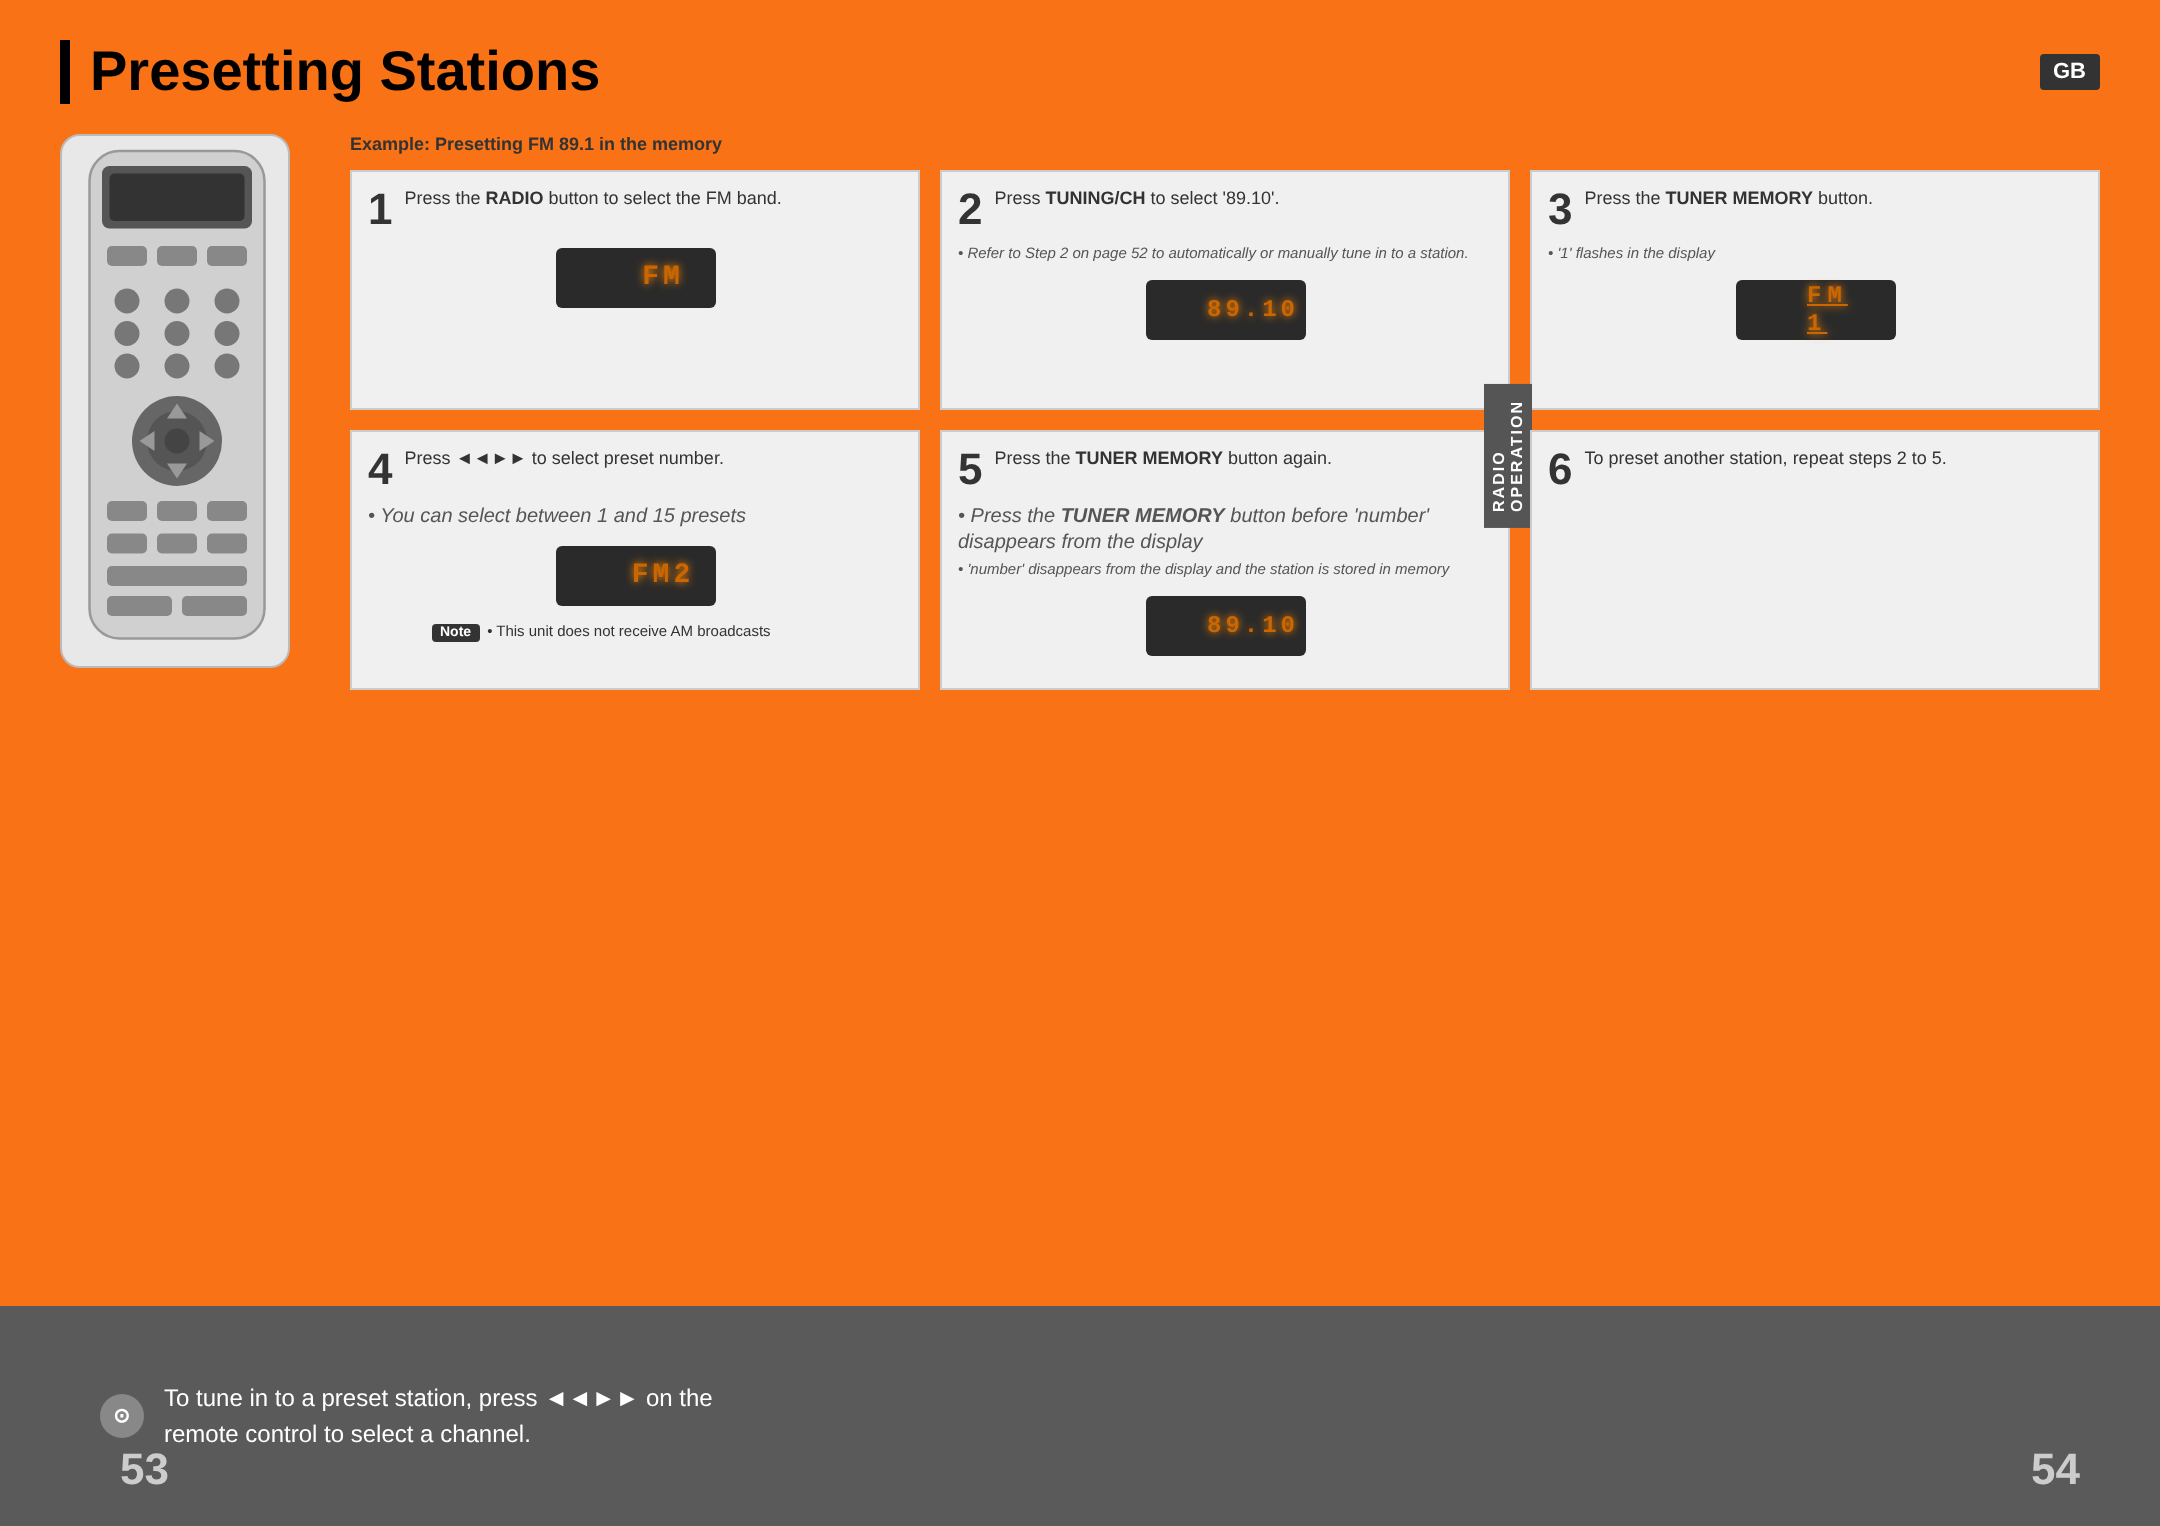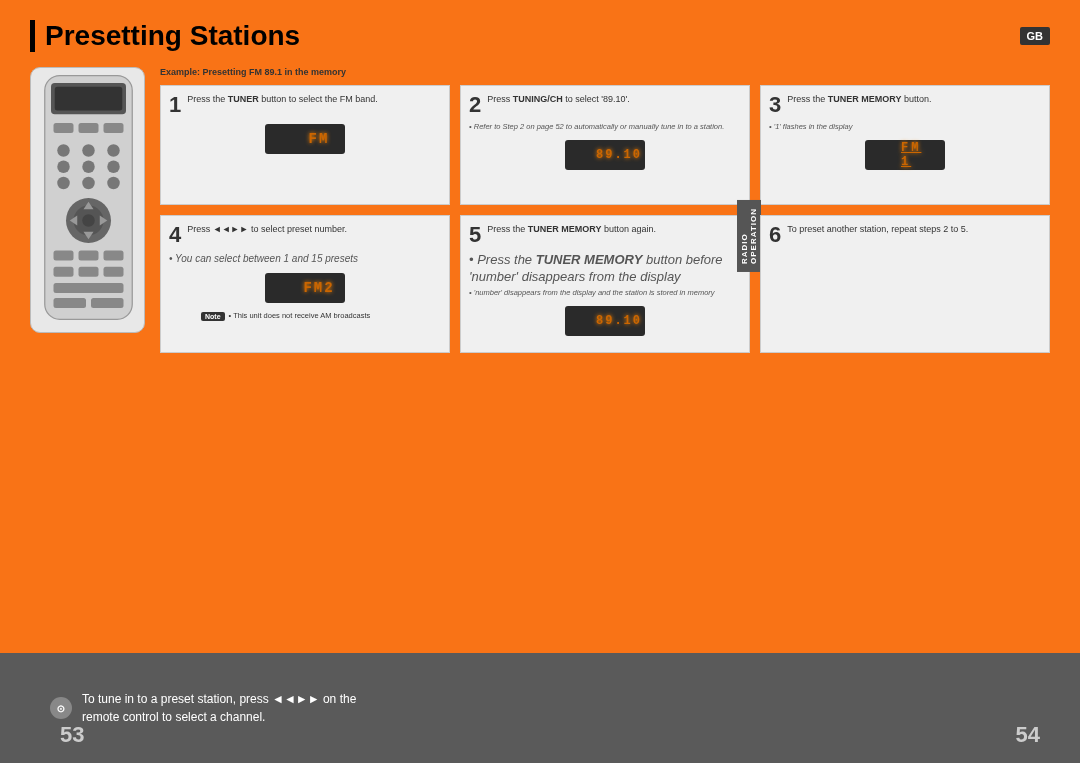--- a/index.html
+++ b/index.html
@@ -57,20 +57,21 @@
       color: #fff;
       font-size: 11px;
       font-weight: bold;
       padding: 3px 7px;
       border-radius: 2px;
     }
 
     
     .main-content {
       display: flex;
+      gap: 15px;
     }
 
     
     .remote-area {
       width: 130px;
       flex-shrink: 0;
     }
 
     
     .steps-area {
@@ -319,21 +320,21 @@
       </div>
 
       <div class="steps-area">
         <div class="example-label">Example: Presetting FM 89.1 in the memory</div>
 
         <div class="steps-grid-top">
 
           <div class="step-box">
             <div class="step-header">
               <span class="step-number">1</span>
-              <span class="step-instruction">Press the <b>TUNER</b> button to select the FM band.</span>
+              <span class="step-instruction">Press the <b>RADIO</b> button to select the FM band.</span>
             </div>
             <div class="lcd-display">
               <span class="lcd-text">FM</span>
             </div>
           </div>
 
           <div class="step-box">
             <div class="step-header">
               <span class="step-number">2</span>
               <span class="step-instruction">Press <b>TUNING/CH</b> to select '89.10'.</span>
@@ -378,21 +379,21 @@
               <span class="note-text">• This unit does not receive AM broadcasts</span>
             </div>
           </div>
 
           <div class="step-box" style="position:relative;">
             <div class="step-header">
               <span class="step-number">5</span>
               <span class="step-instruction">Press the <b>TUNER MEMORY</b> button again.</span>
             </div>
             <div class="step-notes-list">
-              <div class="step-note" style="font-size:13px; color:#555; line-height:1.3;">Press the <b>TUNER MEMORY</b> button before 'number' disappears from the display</div>
+              <div class="step-note" style="font-size:10px; color:#555; line-height:1.3;">Press the <b>TUNER MEMORY</b> button before 'number' disappears from the display</div>
               <div class="step-note" style="font-size:7.5px; color:#555; line-height:1.3;">'number' disappears from the display and the station is stored in memory</div>
             </div>
             <div class="lcd-display">
               <span class="lcd-text" style="font-size:12px;">89.10</span>
             </div>
 
             <div class="radio-tab">RADIO OPERATION</div>
           </div>
 
           <div class="step-box">

